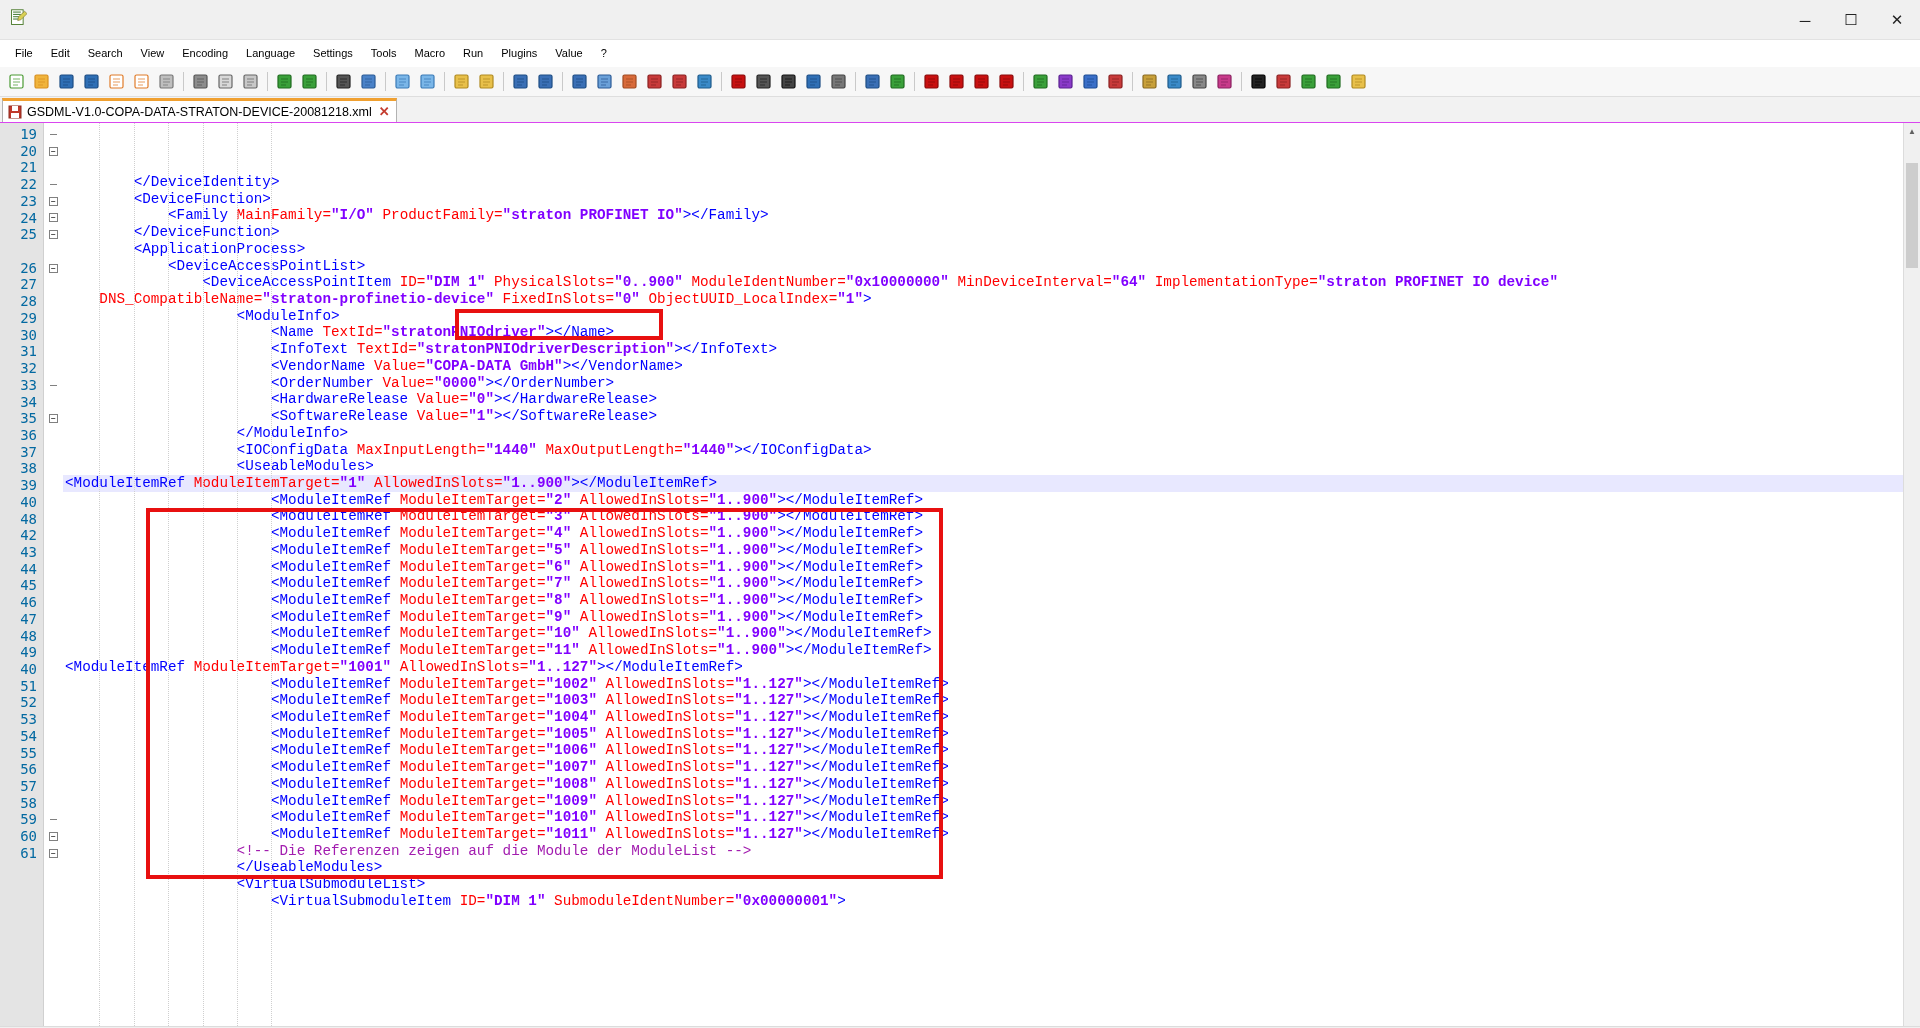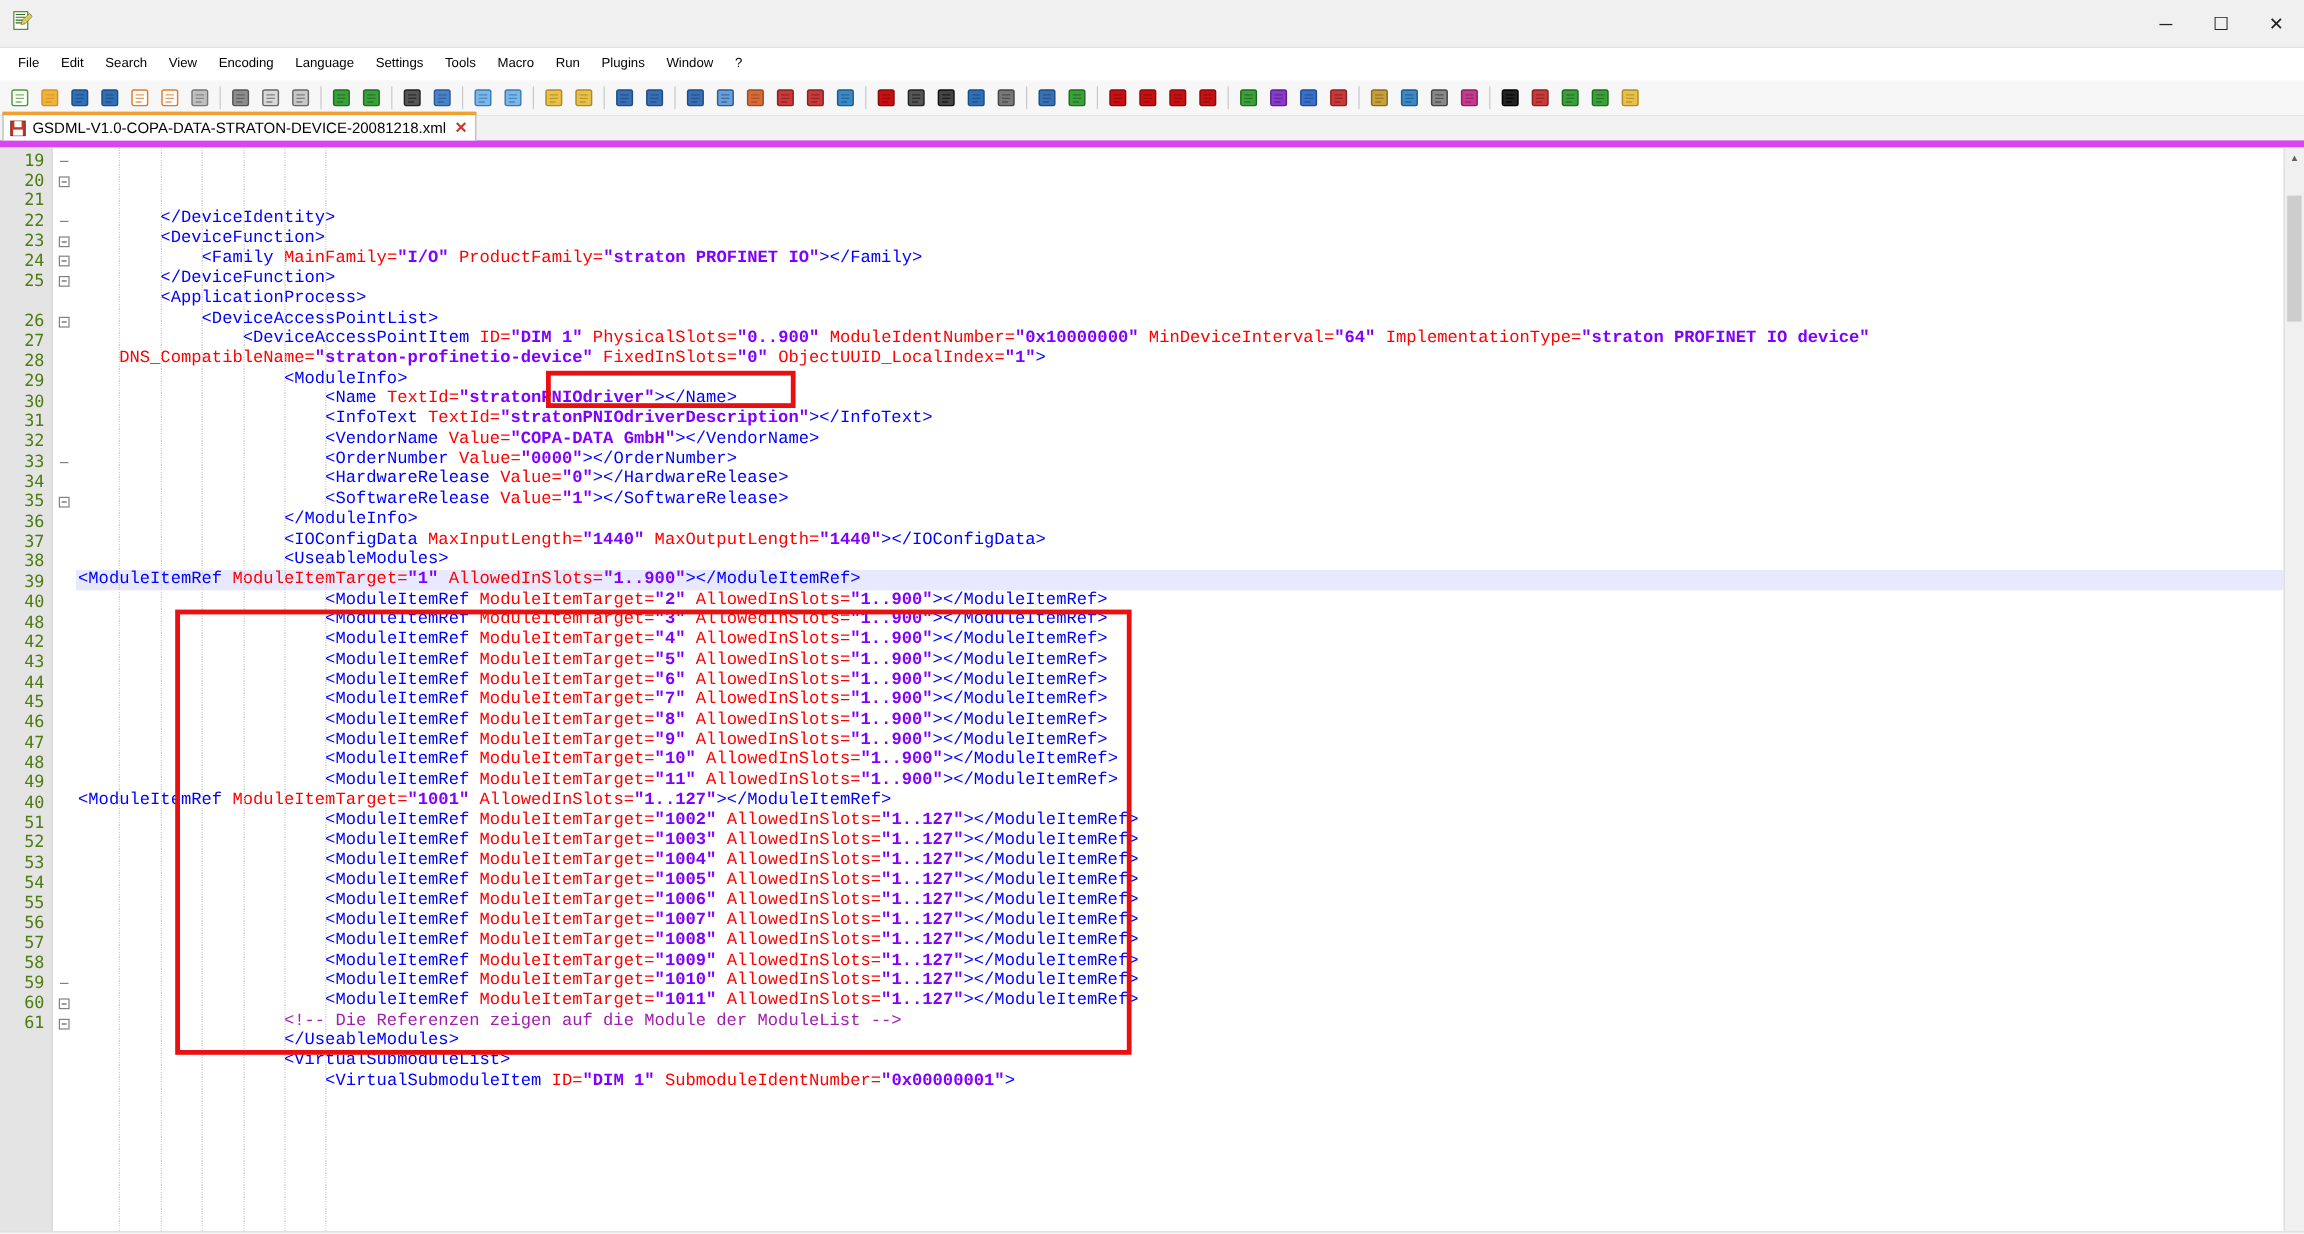--- a/index.html
+++ b/index.html
@@ -79,21 +79,21 @@
     margin: 0 4px; flex: 0 0 auto;
   }
   .ic { width: 17px; height: 17px; display: block; }
 
   
   .tabbar {
     height: 26px;
     background: #f2f2f2;
     display: flex;
     align-items: flex-end;
-    border-bottom: 6px solid #d946ef;
+    border-bottom: 1px solid #d946ef;
     padding-left: 2px;
   }
   .tab {
     height: 24px;
     display: flex; align-items: center;
     padding: 0 6px 0 5px;
     background: #ffffff;
     border: 1px solid #b2b2b2;
     border-bottom: none;
     border-top: 3px solid #f0a030;
@@ -111,21 +111,21 @@
   .editor-wrap {
     position: relative;
     height: 903px;
     display: flex;
     background: #ffffff;
     overflow: hidden;
   }
   .gutter {
     width: 44px;
     background: #e4e4e4;
-    color: #4d7c0f;
+    color: #0369a1;
     font-family: "DejaVu Sans Mono", monospace;
     font-size: 14px;
     text-align: right;
     padding-top: 3px;
     flex: 0 0 auto;
     border-right: 1px solid #d0d0d0;
     user-select: none;
   }
   .gutter div { height: 16.73px; line-height: 16.73px; padding-right: 6px; }
 
@@ -231,21 +231,21 @@
     <div class="menu-item">Edit</div>
     <div class="menu-item">Search</div>
     <div class="menu-item">View</div>
     <div class="menu-item">Encoding</div>
     <div class="menu-item">Language</div>
     <div class="menu-item">Settings</div>
     <div class="menu-item">Tools</div>
     <div class="menu-item">Macro</div>
     <div class="menu-item">Run</div>
     <div class="menu-item">Plugins</div>
-    <div class="menu-item">Window</div>
+    <div class="menu-item">Value</div>
     <div class="menu-item">?</div>
   </div>
 
 <div class="toolbar" id="toolbar">
     <div class="tb-btn">
       <span>
         <svg class="ic" viewBox="0 0 17 17">
           <rect x="2" y="2" width="13" height="13" rx="1.5" fill="#ffffff" stroke="#4a9a32" stroke-width="1.2"></rect>
           <path d="M5 6h7M5 9h7M5 12h5" stroke="#4a9a32" stroke-width="1.1" opacity="0.75"></path>
         </svg>

